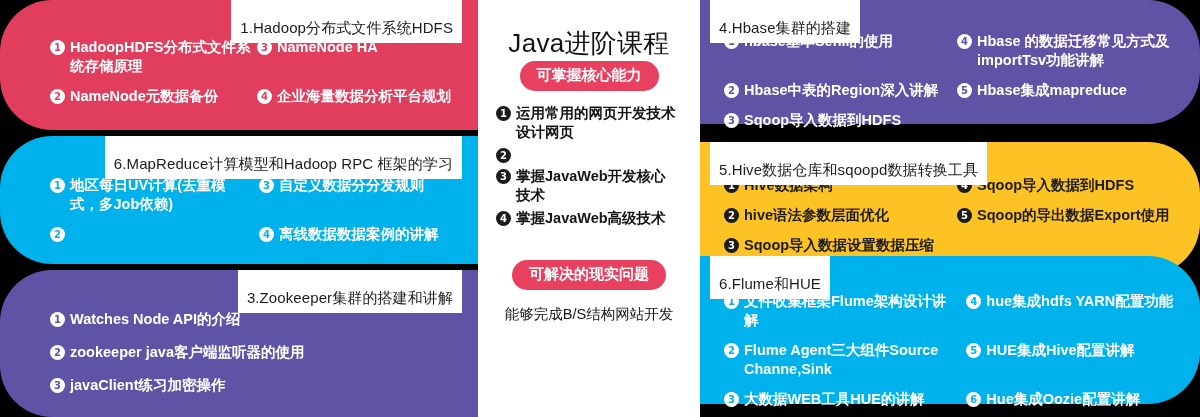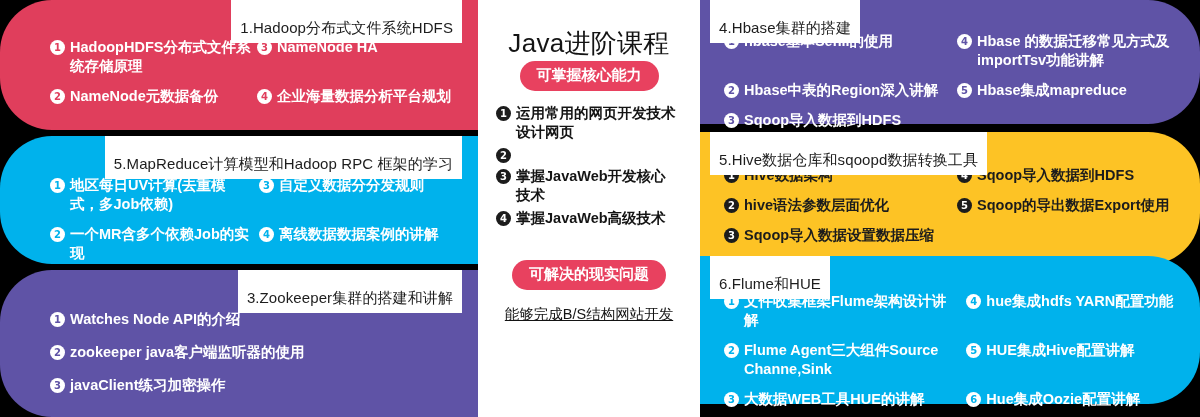--- a/index.html
+++ b/index.html
@@ -99,21 +99,21 @@
     padding:5px 17px 6px 17px;
     margin-bottom:13px;
     white-space:nowrap;
   }
   .mid-list{width:186px;margin:0 auto;}
   .mid-list .item{
     color:#141414;font-size:14.5px;line-height:19px;
     margin-bottom:4px;width:100%;
   }
   .mid-note{
-    font-size:14.5px;color:#141414;margin-top:2px;white-space:nowrap;text-decoration:underline;
+    font-size:14.5px;color:#141414;margin-top:2px;white-space:nowrap;
   }
   .spacer{flex:0 0 auto;}
 </style>
 </head>
 <body>
 
 <div class="board">
 
   <div class="col col-left">
 
@@ -135,33 +135,32 @@
         </div>
         <div class="item" style="width:50%;">
           <span class="num lightnum">4</span>
           <span>企业海量数据分析平台规划</span>
         </div>
       </div>
     </div>
 
     <div class="panel p2 cyan" style="top:136px;height:128px;">
       <div class="body"></div>
-      <div class="tab tab-left">5.MapReduce计算模型和Hadoop RPC 框架的学习</div>
+      <div class="tab tab-left">6.MapReduce计算模型和Hadoop RPC 框架的学习</div>
       <div class="items" style="left:50px;right:10px;top:40px;">
         <div class="item" style="width:50%;">
           <span class="num lightnum">1</span>
           <span>地区每日UV计算(去重模式，多Job依赖)</span>
         </div>
         <div class="item" style="width:50%;">
           <span class="num lightnum">3</span>
           <span>自定义数据分分发规则</span>
         </div>
         <div class="item" style="width:50%;">
           <span class="num lightnum">2</span>
-          <span>一个MR含多个依赖Job的实现</span>
         </div>
         <div class="item" style="width:50%;">
           <span class="num lightnum">4</span>
           <span>离线数据数据案例的讲解</span>
         </div>
       </div>
     </div>
 
     <div class="panel p3 purple" style="top:270px;height:147px;">
       <div class="body"></div>
@@ -232,21 +231,21 @@
           <span class="num lightnum">5</span>
           <span>Hbase集成mapreduce</span>
         </div>
         <div class="item" style="width:50%;">
           <span class="num lightnum">3</span>
           <span>Sqoop导入数据到HDFS</span>
         </div>
       </div>
     </div>
 
-    <div class="panel p5 yellow" style="top:132px;height:133px;">
+    <div class="panel p5 yellow" style="top:142px;height:133px;">
       <div class="body"></div>
       <div class="tab tab-right">5.Hive数据仓库和sqoopd数据转换工具</div>
       <div class="items" style="left:24px;right:10px;top:34px;">
         <div class="item" style="width:50%;">
           <span class="num darknum">1</span>
           <span>Hive数据架构</span>
         </div>
         <div class="item" style="width:50%;">
           <span class="num darknum">4</span>
           <span>Sqoop导入数据到HDFS</span>

